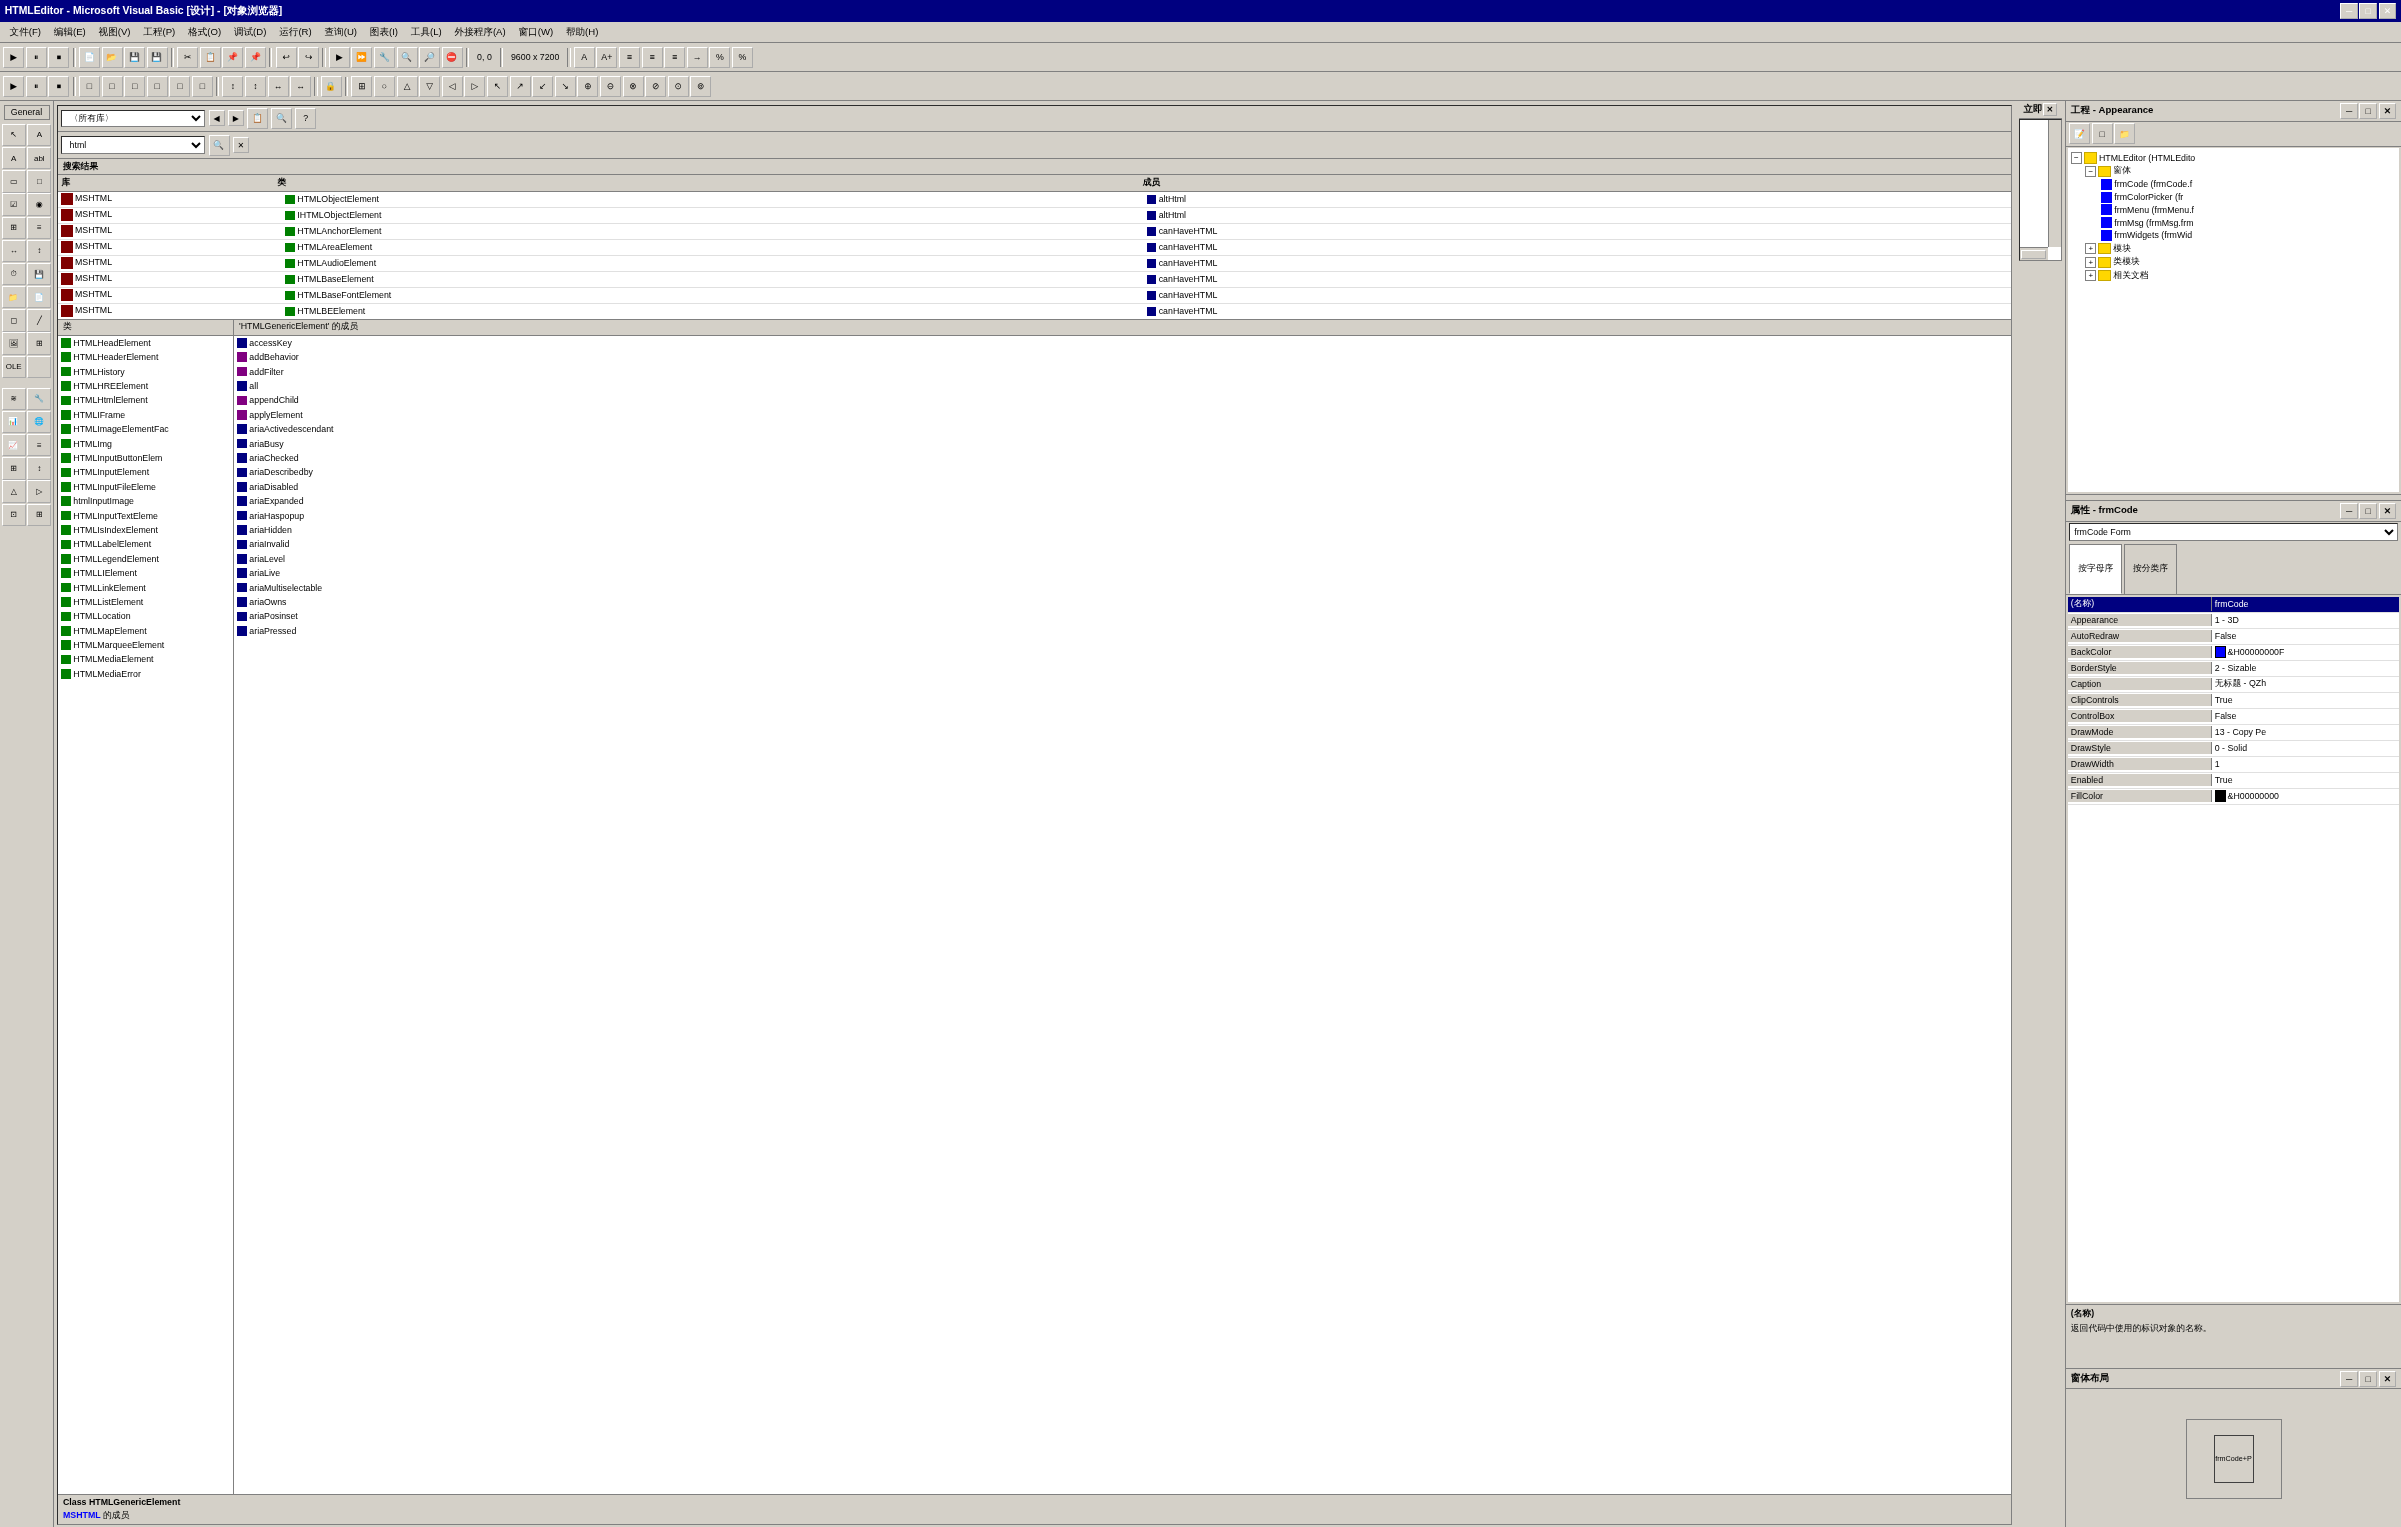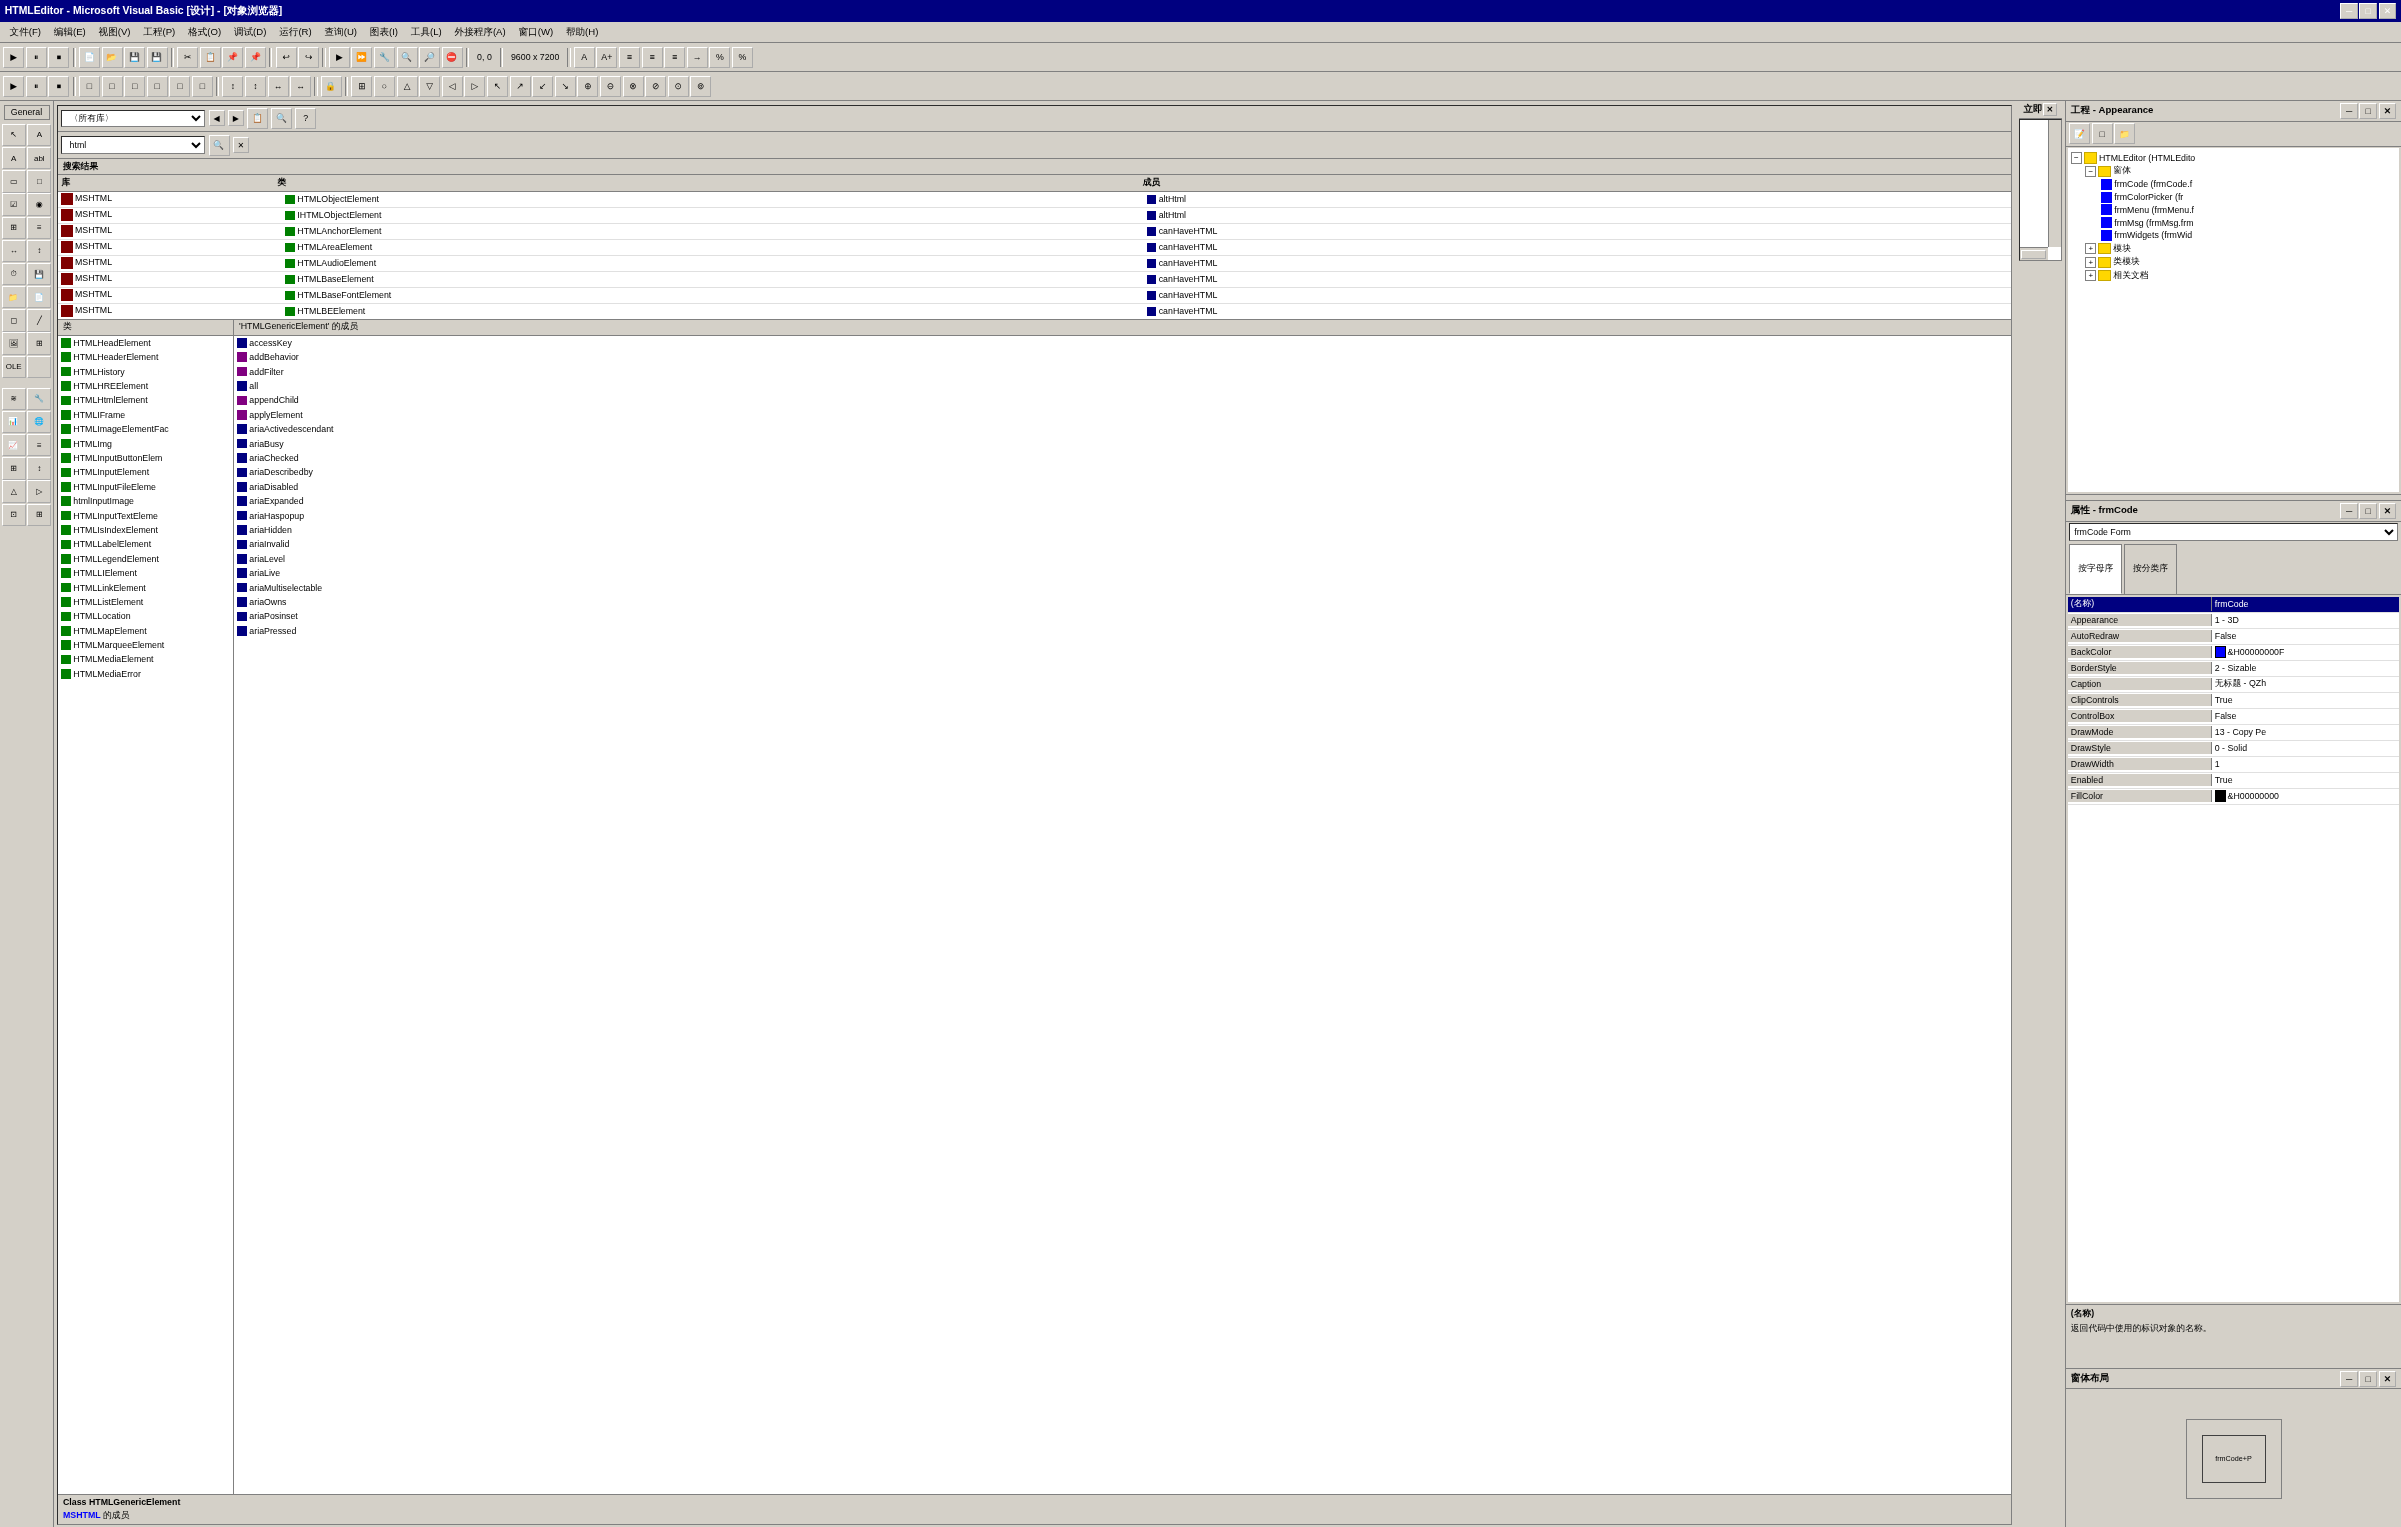--- a/index.html
+++ b/index.html
@@ -65,21 +65,21 @@
     .props-table { flex: 1; overflow: auto; background: #fff; margin: 1.6px; }
     .prop-row { display: grid; grid-template-columns: 144px 1fr; border-bottom: 0.8px solid #e0e0e0; min-height: 16px; align-items: center; }
     .prop-name { padding: 0.8px 3.2px; font-size: 8.8px; background: #d4d0c8; border-right: 0.8px solid #808080; }
     .prop-value { padding: 0.8px 3.2px; font-size: 8.8px; background: #fff; display: flex; align-items: center; gap: 1.6px; }
     .color-swatch { width: 11.2px; height: 11.2px; border: 0.8px solid #000; display: inline-block; flex-shrink: 0; }
     
     
     .layout-window { height: 160px; border-top: 1.6px solid #808080; display: flex; flex-direction: column; }
     .layout-content { flex: 1; background: #d4d0c8; display: flex; align-items: center; justify-content: center; overflow: hidden; }
     .layout-form-preview { width: 96px; height: 80px; background: #d4d0c8; border: 1.6px solid #808080; position: relative; display: flex; align-items: center; justify-content: center; }
-    .layout-inner-form { width: 64px; height: 48px; background: #d4d0c8; border: 1.6px solid #404040; display: flex; align-items: center; justify-content: center; font-size: 7.2px; color: #000; }
+    .layout-inner-form { width: 40px; height: 48px; background: #d4d0c8; border: 1.6px solid #404040; display: flex; align-items: center; justify-content: center; font-size: 7.2px; color: #000; }
     
     
     ::-webkit-scrollbar { width: 11.2px; height: 11.2px; }
     ::-webkit-scrollbar-track { background: #d4d0c8; }
     ::-webkit-scrollbar-thumb { background: #808080; border: 0.8px outset #fff; }
     
     .pane-header { background: #d4d0c8; padding: 1.6px 4.8px; font-size: 8.8px; border-bottom: 0.8px solid #808080; }
     
     .prop-row-selected { background: #000080; color: #fff; }
     .prop-row-selected .prop-name { background: #000080; color: #fff; }

